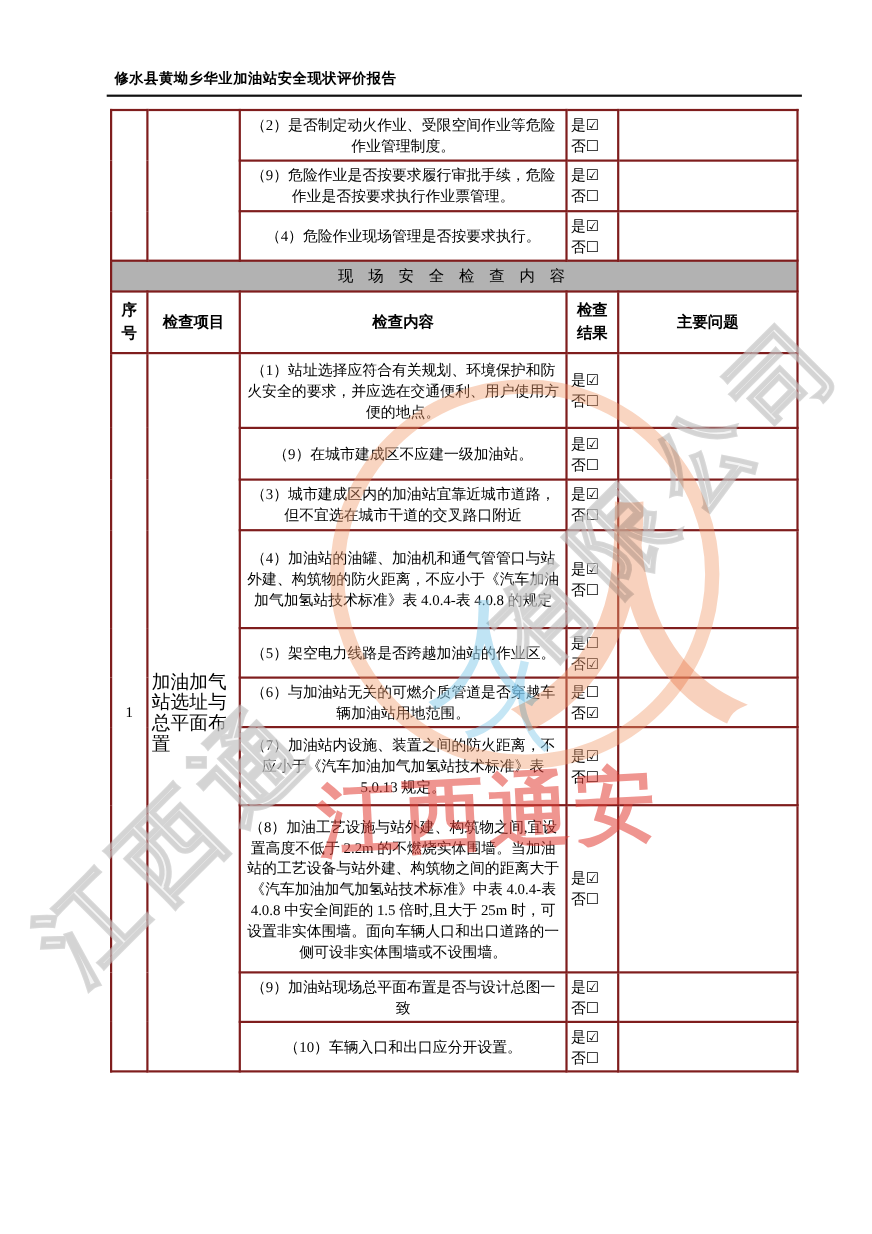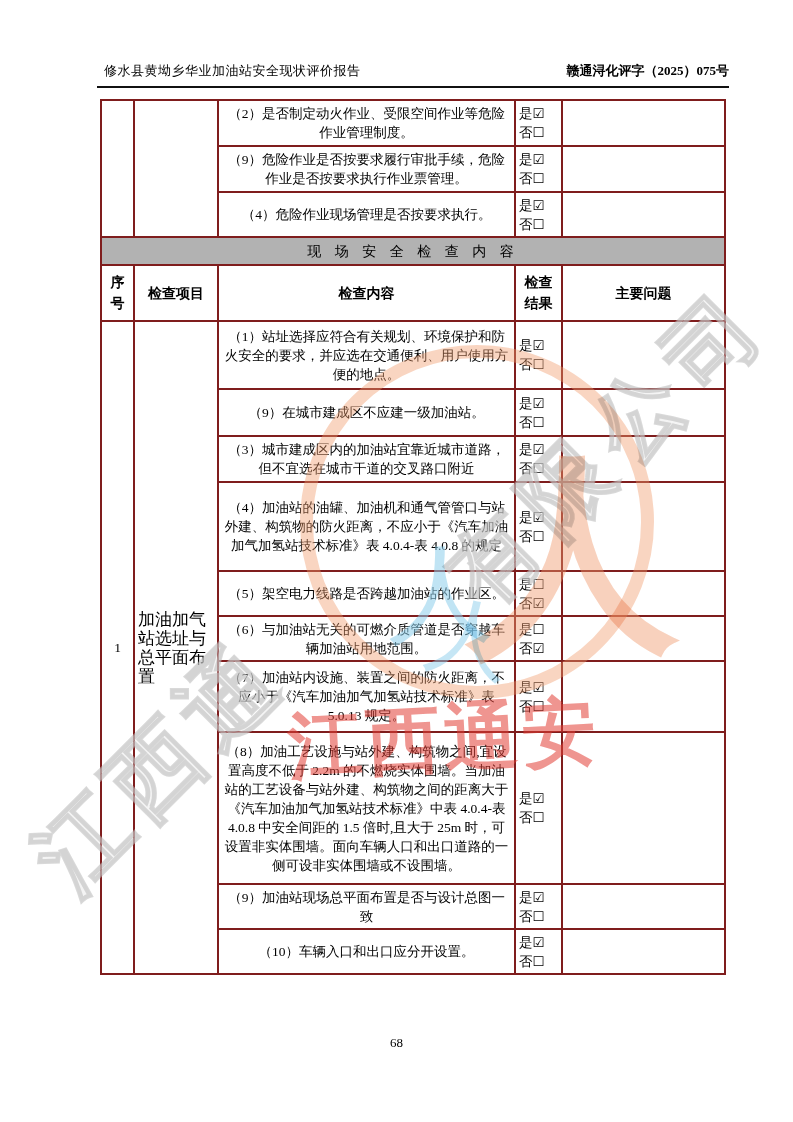--- a/index.html
+++ b/index.html
@@ -7,21 +7,21 @@
     position:relative;
     width:793px;height:1122px;
     background:#ffffff;
     overflow:hidden;
     font-family:"Liberation Serif","DejaVu Serif",serif;
     color:#000;
   }
   
   .hdr-left{
     position:absolute;left:104px;top:62px;width:420px;
-    font-size:13px;font-weight:400;letter-spacing:.5px;
+    font-size:13px;font-weight:700;letter-spacing:.5px;
   }
   .hdr-right{
     position:absolute;right:64px;top:62px;width:300px;text-align:right;
     font-size:13px;font-weight:700;
   }
   .hdr-rule{
     position:absolute;left:97px;top:86px;width:632px;height:2px;background:#111;
   }
   
   table.main{
@@ -114,21 +114,20 @@
     transform-origin:0 0;
     white-space:nowrap;
   }
 </style>
 </head>
 <body>
 
 <div class="page">
 
   <div class="hdr-left">修水县黄坳乡华业加油站安全现状评价报告</div>
-  <div class="hdr-right">赣通浔化评字（2025）075号</div>
   <div class="hdr-rule"></div>
 
   <table class="main">
     <colgroup>
       <col style="width:33px">
         <col style="width:84px">
         <col style="width:297px">
         <col style="width:47px">
         <col style="width:163px">
     </colgroup>
@@ -261,15 +260,14 @@
   <div class="watermark">
     <div class="wm-ring"></div>
     <div class="wm-arch">人</div>
     <div class="wm-blue1">人</div>
     <div class="wm-blue2">人</div>
     <div class="wm-stamp-text">江西通安</div>
     <div class="wm-diagonal">有限公司</div>
     <div class="wm-corner">江西通</div>
   </div>
 
-  <div class="pagenum">68</div>
 
 </div>
 
 </body></html>

